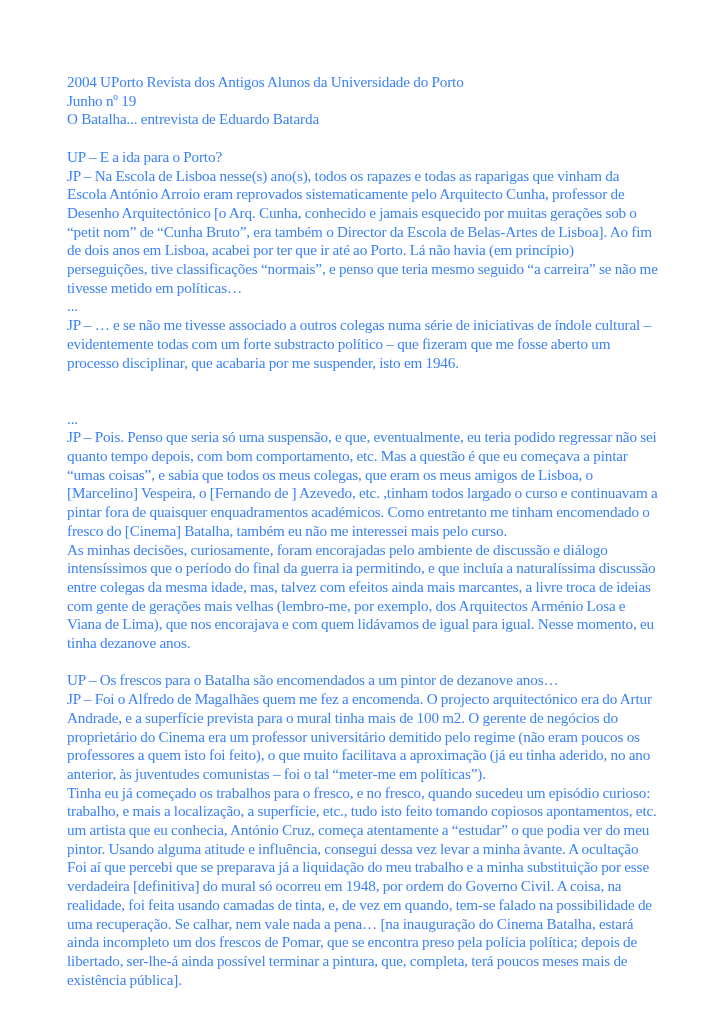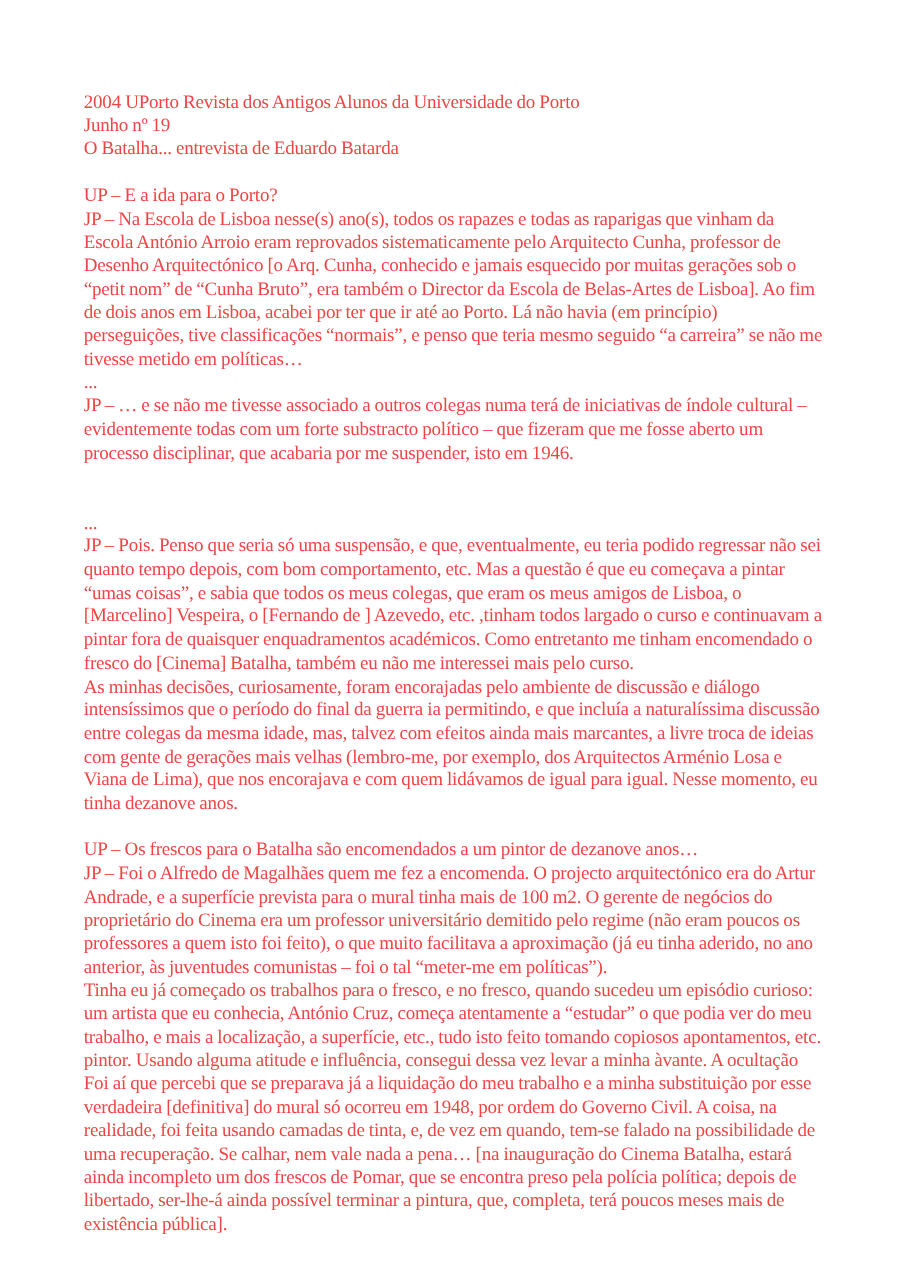--- a/index.html
+++ b/index.html
@@ -5,21 +5,21 @@
   html, body { margin: 0; padding: 0; background: #ffffff; }
   body { width: 728px; height: 1023px; overflow: hidden; position: relative; }
   .page {
     position: absolute;
     left: 67px;
     top: 73px;
     width: 632px;
     font-family: "Liberation Serif", "DejaVu Serif", serif;
     font-size: 15.2px;
     line-height: 18.7px;
-    color: #ef4444;
+    color: #3b82f6;
     letter-spacing: -0.15px;
     word-spacing: -0.3px;
   }
   .line { white-space: nowrap; display: block; }
   .gap { height: 18.7px; }
   .biggap { height: 37.4px; }
 </style>
 </head>
 <body>
 
@@ -39,21 +39,21 @@
         <span class="line">JP – Na Escola de Lisboa nesse(s) ano(s), todos os rapazes e todas as raparigas que vinham da</span>
         <span class="line">Escola António Arroio eram reprovados sistematicamente pelo Arquitecto Cunha, professor de</span>
         <span class="line">Desenho Arquitectónico [o Arq. Cunha, conhecido e jamais esquecido por muitas gerações sob o</span>
         <span class="line">“petit nom” de “Cunha Bruto”, era também o Director da Escola de Belas-Artes de Lisboa]. Ao fim</span>
         <span class="line">de dois anos em Lisboa, acabei por ter que ir até ao Porto. Lá não havia (em princípio)</span>
         <span class="line">perseguições, tive classificações “normais”, e penso que teria mesmo seguido “a carreira” se não me</span>
         <span class="line">tivesse metido em políticas…</span>
       </div>
     <span class="line">...</span>
     <div id="s0-cont">
-        <span class="line">JP – … e se não me tivesse associado a outros colegas numa terá de iniciativas de índole cultural –</span>
+        <span class="line">JP – … e se não me tivesse associado a outros colegas numa série de iniciativas de índole cultural –</span>
         <span class="line">evidentemente todas com um forte substracto político – que fizeram que me fosse aberto um</span>
         <span class="line">processo disciplinar, que acabaria por me suspender, isto em 1946.</span>
       </div>
   </div>
 
   <div class="biggap"></div>
 
   <div>
     <span class="line">...</span>
     <div id="s1-answer">
@@ -76,22 +76,22 @@
 
   <div>
     <span class="line">UP – Os frescos para o Batalha são encomendados a um pintor de dezanove anos…</span>
     <div id="s2-answer">
         <span class="line">JP – Foi o Alfredo de Magalhães quem me fez a encomenda. O projecto arquitectónico era do Artur</span>
         <span class="line">Andrade, e a superfície prevista para o mural tinha mais de 100 m2. O gerente de negócios do</span>
         <span class="line">proprietário do Cinema era um professor universitário demitido pelo regime (não eram poucos os</span>
         <span class="line">professores a quem isto foi feito), o que muito facilitava a aproximação (já eu tinha aderido, no ano</span>
         <span class="line">anterior, às juventudes comunistas – foi o tal “meter-me em políticas”).</span>
         <span class="line">Tinha eu já começado os trabalhos para o fresco, e no fresco, quando sucedeu um episódio curioso:</span>
+        <span class="line">trabalho, e mais a localização, a superfície, etc., tudo isto feito tomando copiosos apontamentos, etc.</span>
         <span class="line">um artista que eu conhecia, António Cruz, começa atentamente a “estudar” o que podia ver do meu</span>
-        <span class="line">trabalho, e mais a localização, a superfície, etc., tudo isto feito tomando copiosos apontamentos, etc.</span>
         <span class="line">pintor. Usando alguma atitude e influência, consegui dessa vez levar a minha àvante. A ocultação</span>
         <span class="line">Foi aí que percebi que se preparava já a liquidação do meu trabalho e a minha substituição por esse</span>
         <span class="line">verdadeira [definitiva] do mural só ocorreu em 1948, por ordem do Governo Civil. A coisa, na</span>
         <span class="line">realidade, foi feita usando camadas de tinta, e, de vez em quando, tem-se falado na possibilidade de</span>
         <span class="line">uma recuperação. Se calhar, nem vale nada a pena… [na inauguração do Cinema Batalha, estará</span>
         <span class="line">ainda incompleto um dos frescos de Pomar, que se encontra preso pela polícia política; depois de</span>
         <span class="line">libertado, ser-lhe-á ainda possível terminar a pintura, que, completa, terá poucos meses mais de</span>
         <span class="line">existência pública].</span>
       </div>
   </div>

